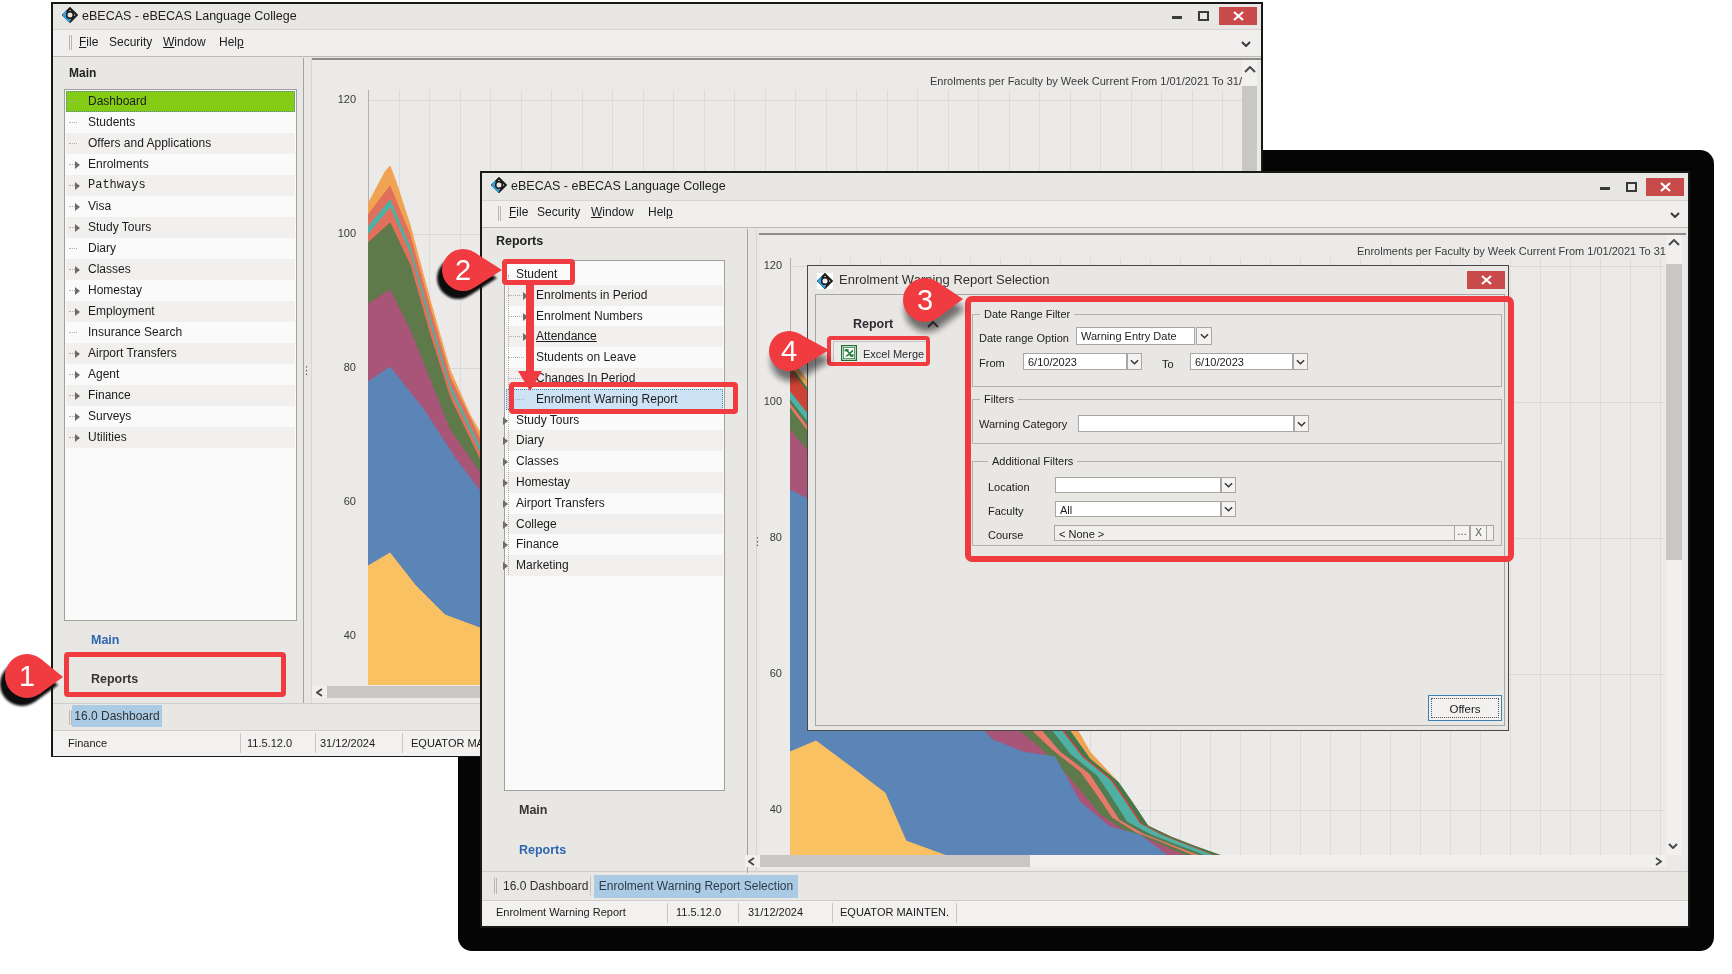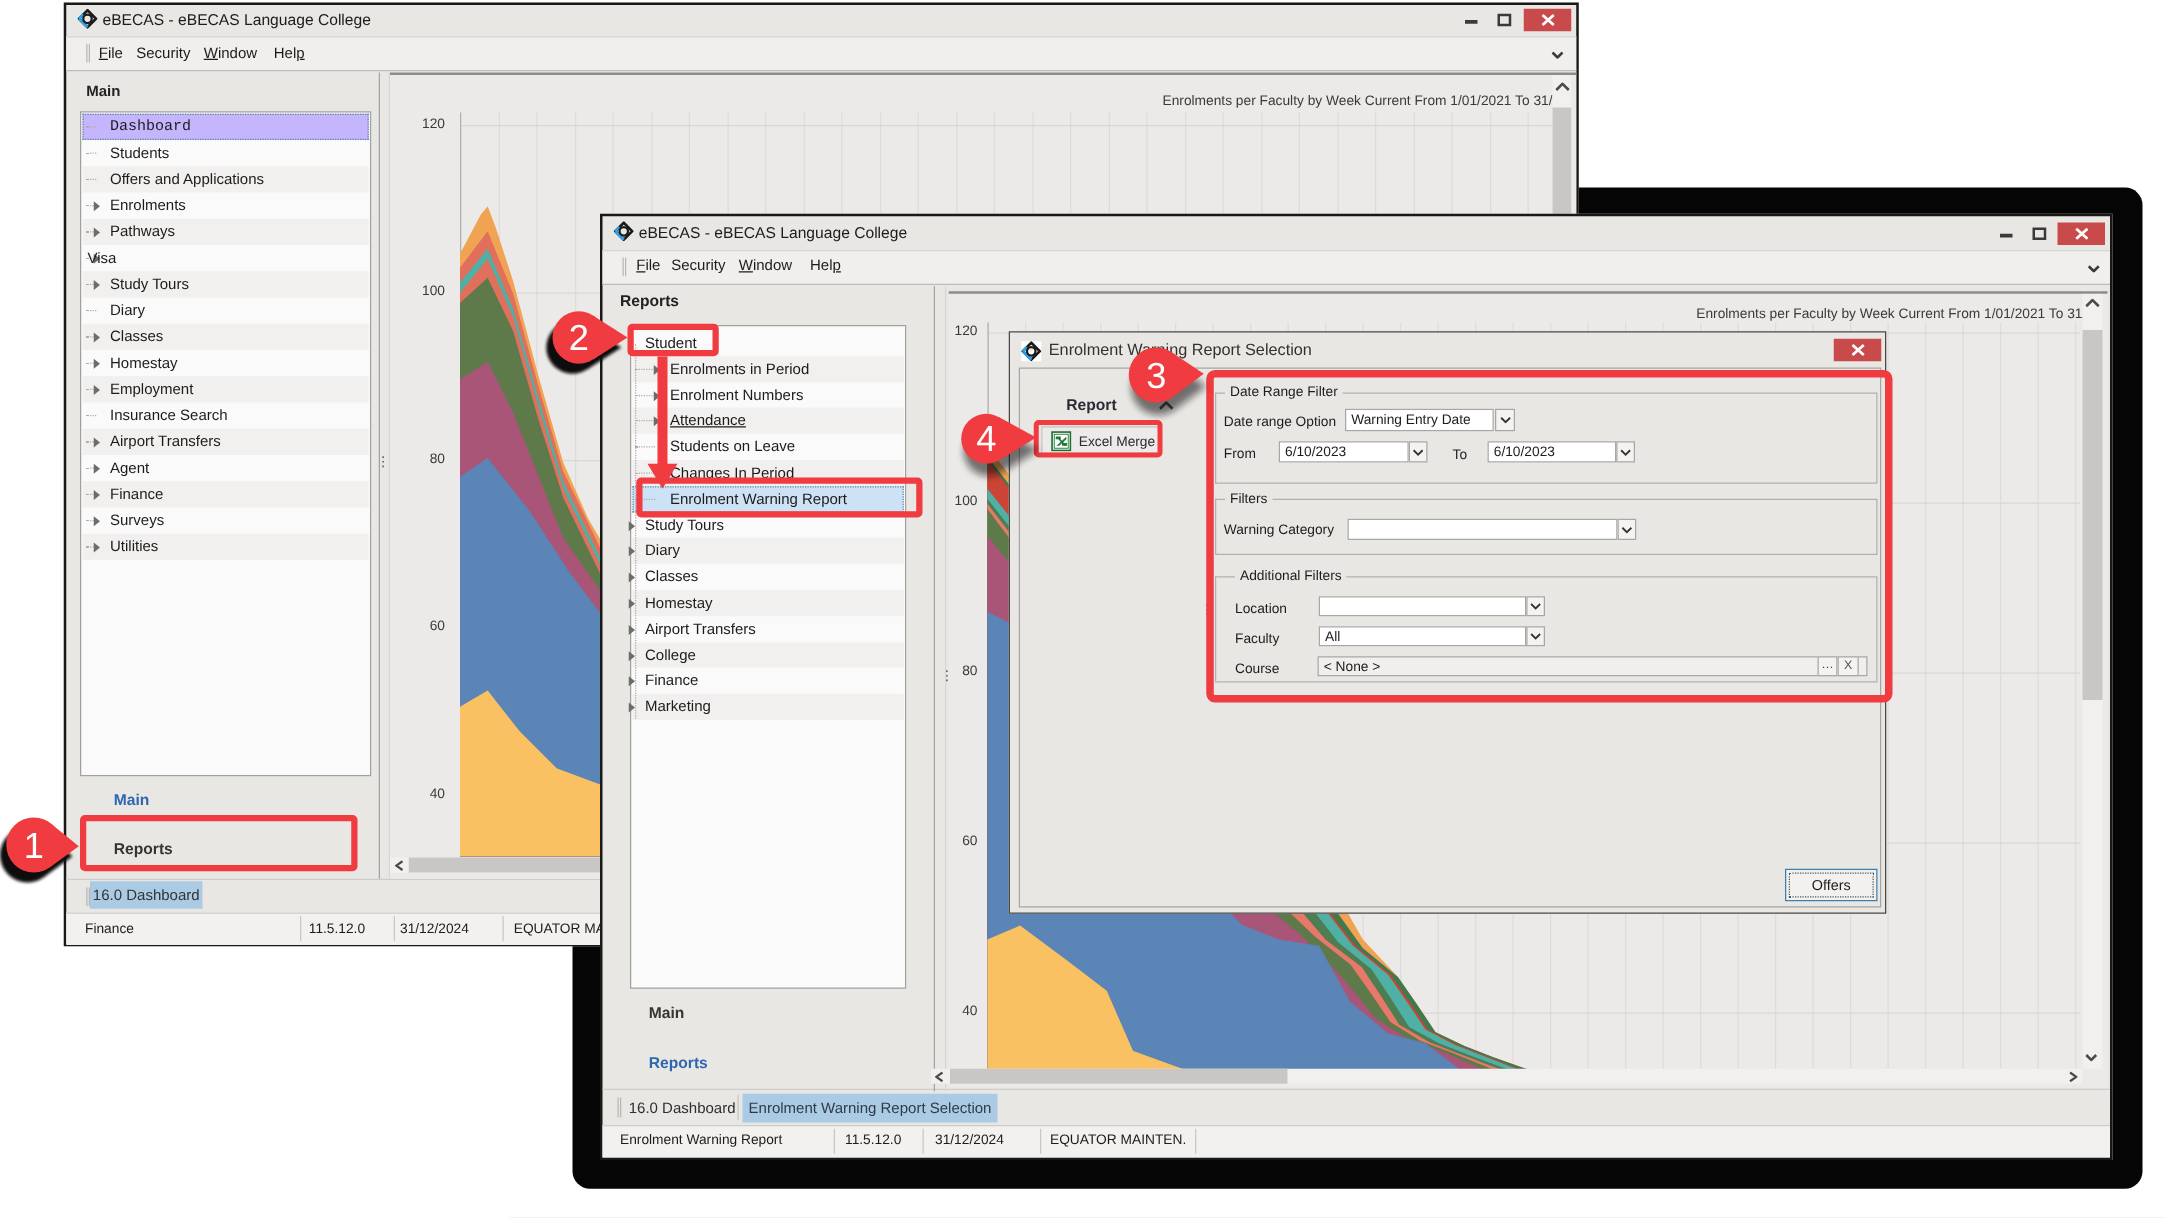--- a/index.html
+++ b/index.html
@@ -51,46 +51,46 @@
         <span class="abs menu" style="left:56px;top:5px;">Security</span>
         <span class="abs menu" style="left:110px;top:5px;"><span class="u">W</span>indow</span>
         <span class="abs menu" style="left:166px;top:5px;">Hel<span class="u">p</span></span>
       </div>
 <svg class="abs" style="left:1188px;top:11px" width="10" height="6" viewBox="0 0 10 6">
         <path d="M1 1 L5 5 L9 1" stroke="#3a3a3a" stroke-width="2" fill="none"></path>
       </svg>
 </div>
 <div class="abs bold" style="left:16px;top:62px;font-size:12px;color:#222;">Main</div>
 <div class="abs" style="left:11px;top:85px;width:233px;height:532px;background:#fbfafa;border:1px solid #a2a09e;box-sizing:border-box;">
-<div class="treerow" style="top:1px;background:#c4b5fd;outline:1px dotted #5a83a5;outline-offset:-1px;font-family:Liberation Mono, monospace;">
+<div class="treerow" style="top:1px;background:#84cc16;outline:1px dotted #5a83a5;outline-offset:-1px;">
 <div style="position:absolute;left:3px;top:10px;width:8px;border-top:1px dotted #b0aeac;"></div>
 <span class="trtext" style="left:22px;">Dashboard</span>
       </div>
 <div class="treerow" style="top:22px;">
 <div style="position:absolute;left:3px;top:10px;width:8px;border-top:1px dotted #b0aeac;"></div>
 <span class="trtext" style="left:22px;">Students</span>
       </div>
 <div class="treerow" style="top:43px;background:#f1f0ee;">
 <div style="position:absolute;left:3px;top:10px;width:8px;border-top:1px dotted #b0aeac;"></div>
 <span class="trtext" style="left:22px;">Offers and Applications</span>
       </div>
 <div class="treerow" style="top:64px;">
 <div style="position:absolute;left:3px;top:10px;width:8px;border-top:1px dotted #b0aeac;"></div>
 <div class="arrow" style="left:9px;top:7px;"></div>
 <span class="trtext" style="left:22px;">Enrolments</span>
       </div>
-<div class="treerow" style="top:85px;background:#f1f0ee;">
+<div class="treerow" style="top:85px;background:#f1f0ee;font-family:Liberation Mono, monospace;">
 <div style="position:absolute;left:3px;top:10px;width:8px;border-top:1px dotted #b0aeac;"></div>
 <div class="arrow" style="left:9px;top:7px;"></div>
 <span class="trtext" style="left:22px;">Pathways</span>
       </div>
 <div class="treerow" style="top:106px;">
 <div style="position:absolute;left:3px;top:10px;width:8px;border-top:1px dotted #b0aeac;"></div>
 <div class="arrow" style="left:9px;top:7px;"></div>
-<span class="trtext" style="left:4px;">Visa</span>
+<span class="trtext" style="left:22px;">Visa</span>
       </div>
 <div class="treerow" style="top:127px;background:#f1f0ee;">
 <div style="position:absolute;left:3px;top:10px;width:8px;border-top:1px dotted #b0aeac;"></div>
 <div class="arrow" style="left:9px;top:7px;"></div>
 <span class="trtext" style="left:22px;">Study Tours</span>
       </div>
 <div class="treerow" style="top:148px;">
 <div style="position:absolute;left:3px;top:10px;width:8px;border-top:1px dotted #b0aeac;"></div>
 <span class="trtext" style="left:22px;">Diary</span>
       </div>

